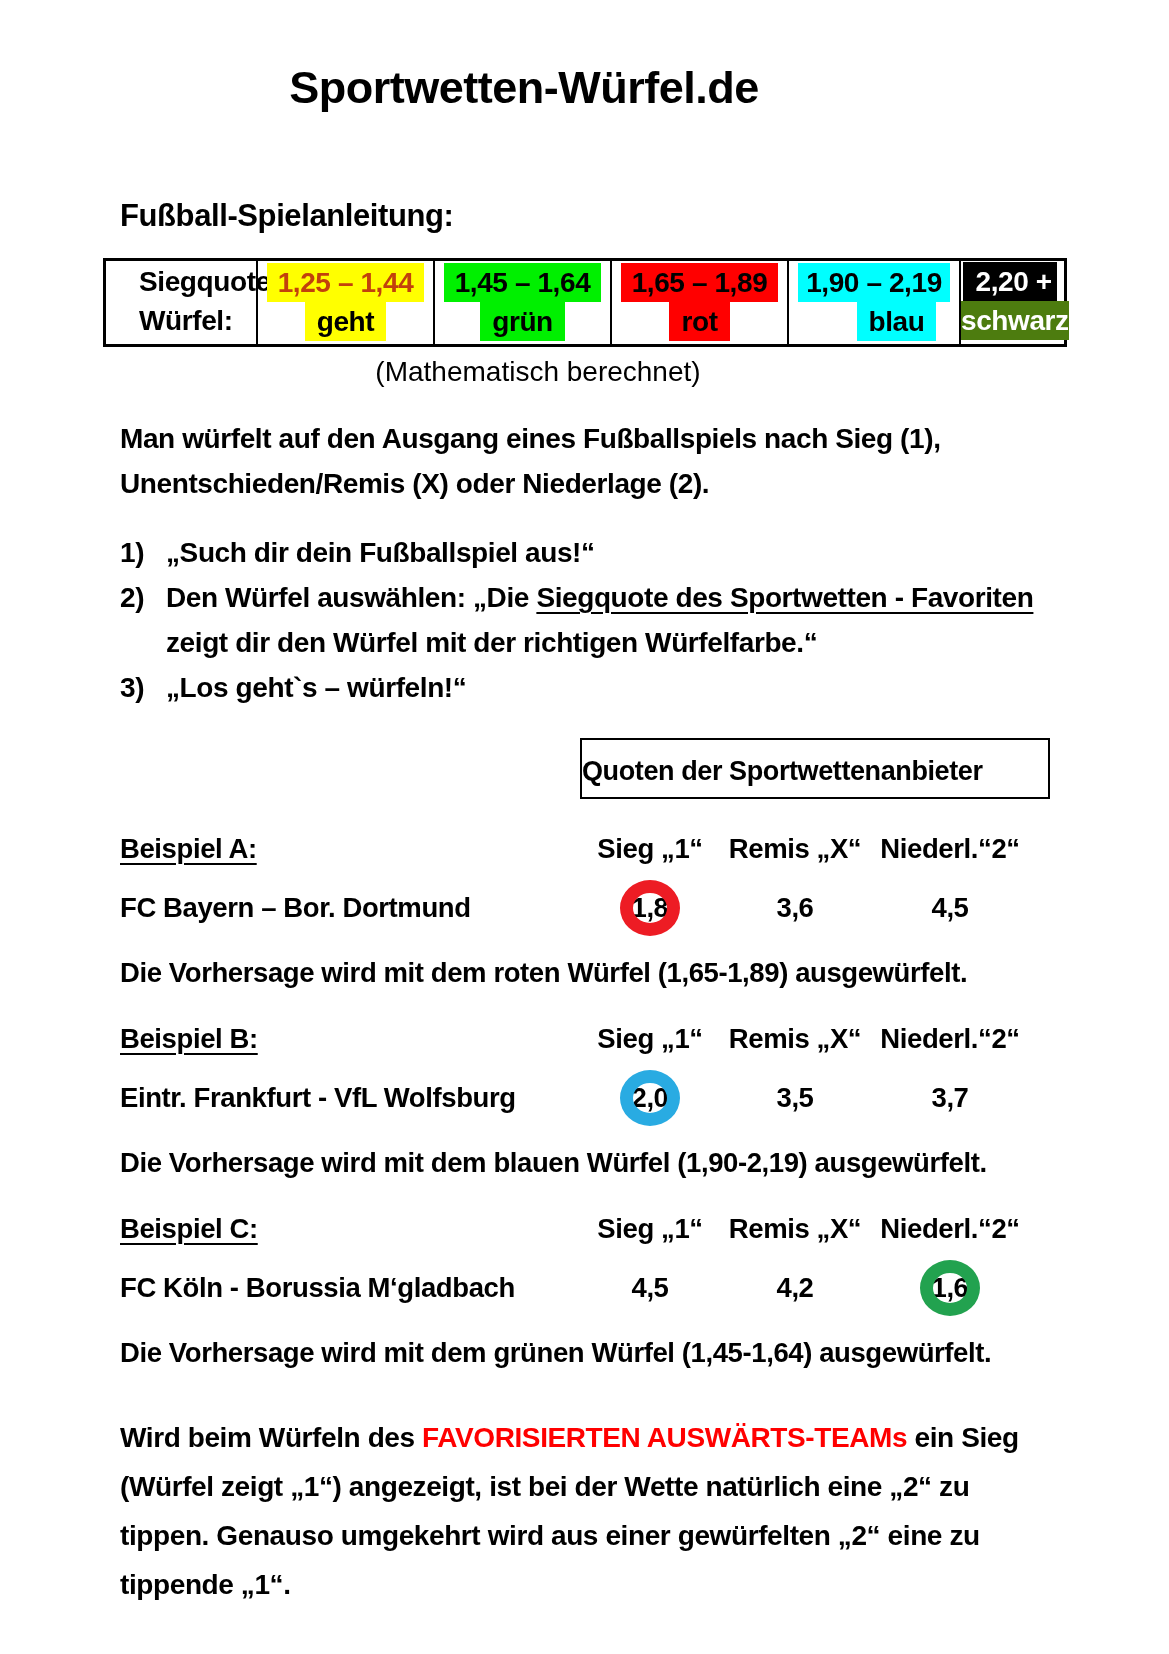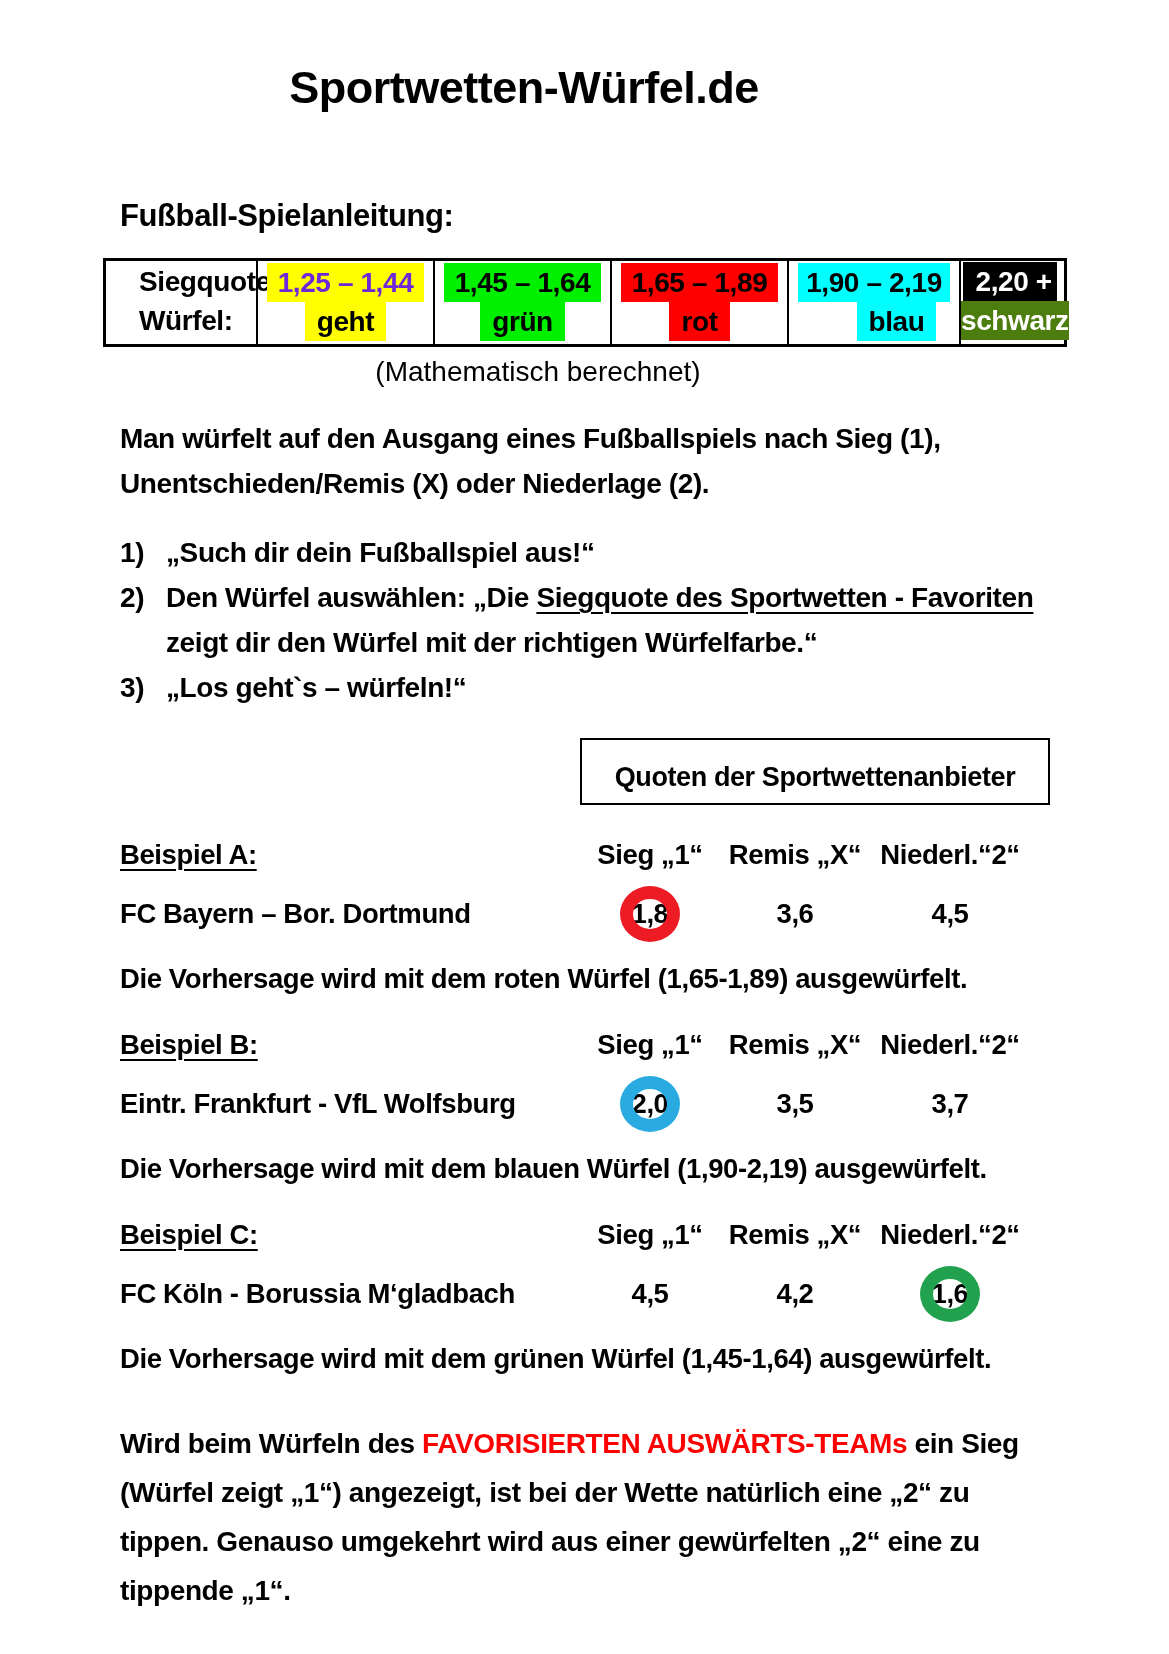--- a/index.html
+++ b/index.html
@@ -76,23 +76,23 @@
     text-decoration: underline;
     text-decoration-thickness: 2px;
     text-underline-offset: 5px;
   }
 
   
   .quotes-box {
     margin: 28px 0 0 580px;
     width: 470px;
     border: 2px solid #000;
-    text-align: center;
+    text-align: left;
     font-size: 27px;
-    padding: 22px 0 10px;
+    padding: 16px 0 10px;
   }
 
   
   .ex-grid {
     display: grid;
     grid-template-columns: 482px 130px 160px 150px;
     margin-left: 103px;
     font-size: 27.5px;
     align-items: center;
   }
@@ -141,21 +141,21 @@
   <h2 class="heading">Fußball-Spielanleitung:</h2>
 
   <div class="dice-table">
     <div class="cell label-cell">
       <div class="tline">Siegquote:</div>
       <div class="tline">Würfel:</div>
     </div>
 
     <div class="cell">
       <div class="tline range-line">
-          <span class="range-hl" style="background-color: rgb(255, 255, 0); color: #6d28d9;">1,25 – 1,44</span>
+          <span class="range-hl" style="background-color: rgb(255, 255, 0); color: #c2410c;">1,25 – 1,44</span>
         </div>
       <div class="tline name-line"><span class="name-hl" style="background-color: rgb(255, 255, 0); color: rgb(0, 0, 0);">geht</span></div>
     </div>
 
     <div class="cell">
       <div class="tline range-line">
           <span class="range-hl" style="background-color: rgb(0, 240, 0); color: rgb(0, 0, 0);">1,45 – 1,64</span>
         </div>
       <div class="tline name-line"><span class="name-hl" style="background-color: rgb(0, 240, 0); color: rgb(0, 0, 0);">grün</span></div>
     </div>

